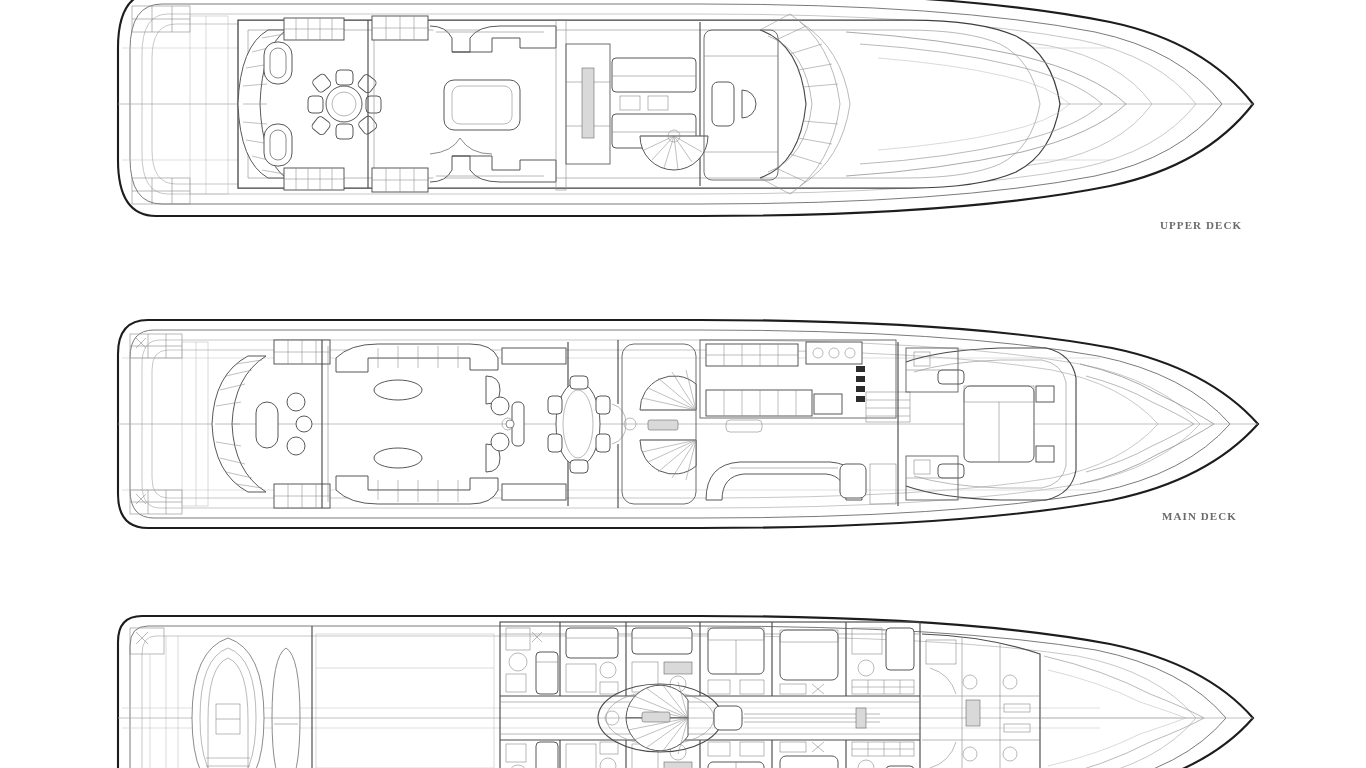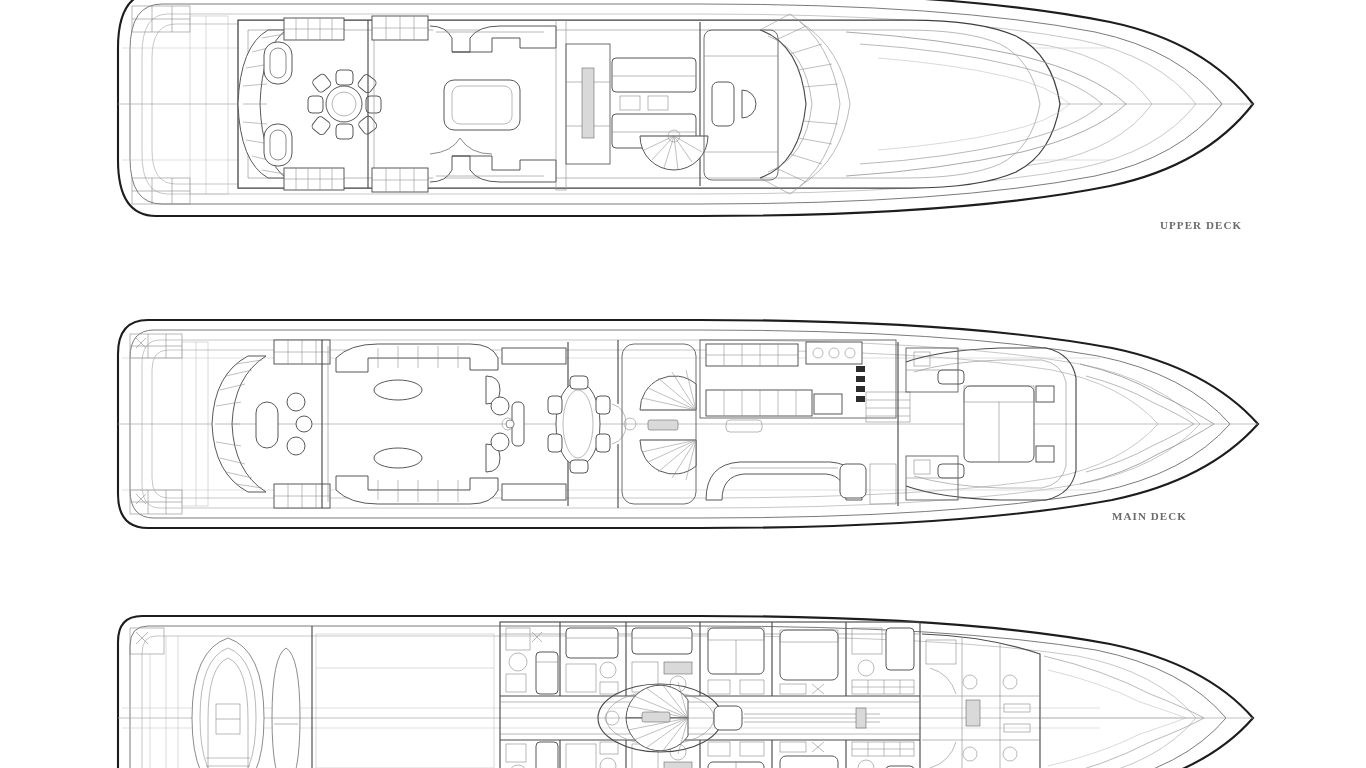--- a/index.html
+++ b/index.html
@@ -468,21 +468,21 @@
       <line class="thin" x1="906" y1="164" x2="958" y2="164"></line>
       <rect class="thin" x="914" y="38" width="16" height="14"></rect>
       <rect class="thin" x="914" y="146" width="16" height="14"></rect>
     </g>
 
     <path class="deckline" d="M1080,50 Q1124,60 1158,80 Q1192,96 1214,110
              Q1192,124 1158,140 Q1124,160 1080,170"></path>
     <path class="thin" d="M1086,62 Q1124,72 1152,88 Q1178,100 1194,110
              Q1178,120 1152,132 Q1124,148 1086,158"></path>
   </svg>
-  <div class="deck-label" style="left:1112px;top:480px;">MAIN DECK</div>
+  <div class="deck-label" style="left:1162px;top:480px;">MAIN DECK</div>
 
   <svg class="deck" width="1366" height="210" viewBox="0 0 1366 210" style="top:578px;left:0;">
     <path class="hull-outer" d="M142,8 Q118,8 118,34 L118,186 Q118,210 142,210
              L700,210 Q960,210 1110,184 Q1206,164 1253,110
              Q1206,56 1110,36 Q960,8 700,8 Z"></path>
     <path class="hull-inner" d="M148,18 Q130,18 130,38 L130,182 Q130,202 148,202
              L700,202 Q952,202 1096,178 Q1184,160 1226,110
              Q1184,60 1096,42 Q952,18 700,18 Z"></path>
     <path class="hull-faint" d="M156,28 Q142,28 142,46 L142,176 Q142,194 156,194
              L700,194 Q944,194 1078,172 Q1158,156 1196,110

